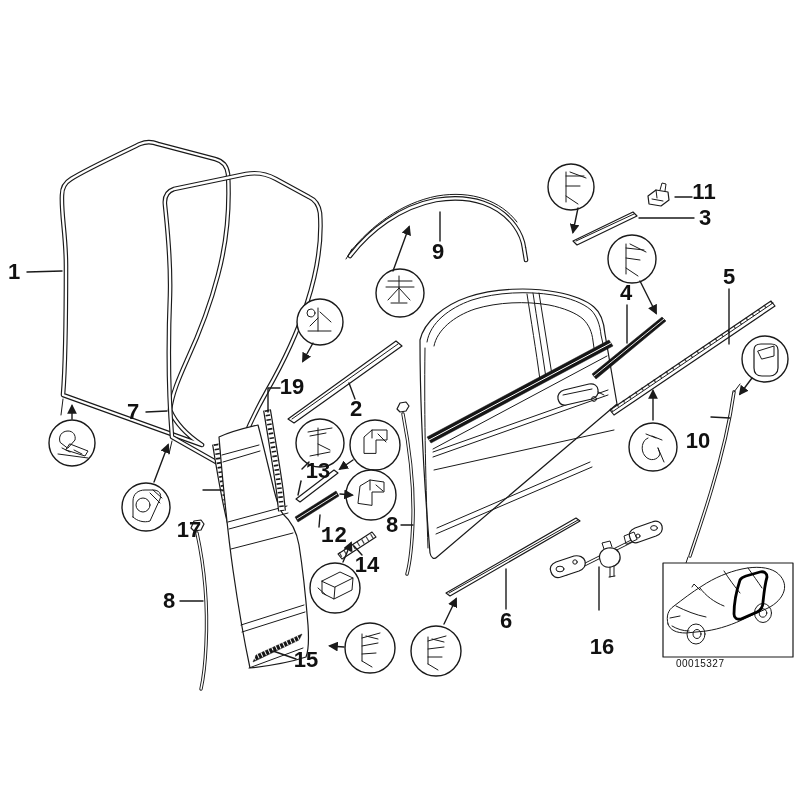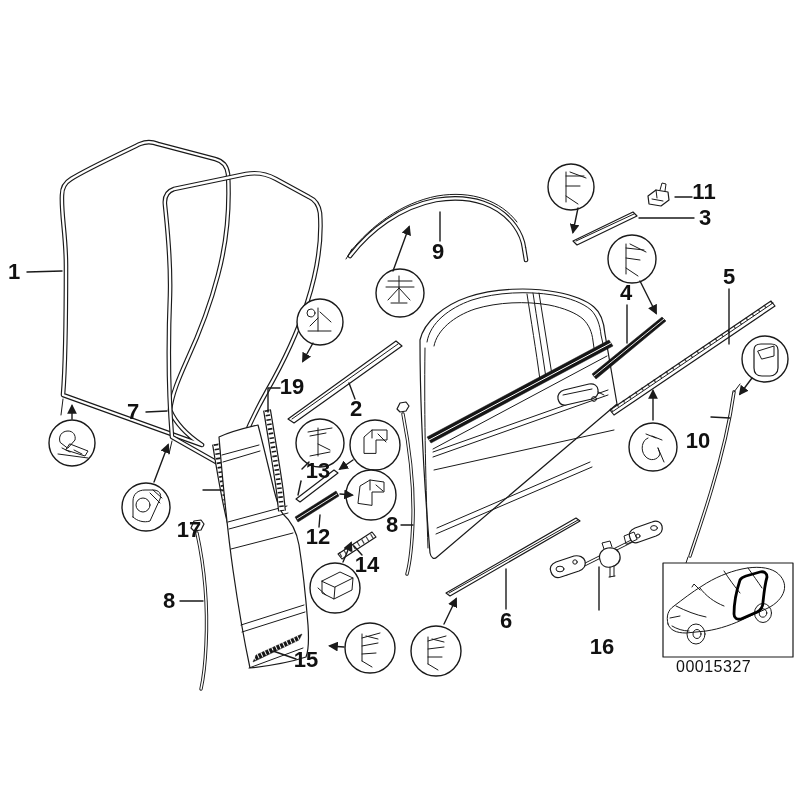--- a/index.html
+++ b/index.html
@@ -1,21 +1,21 @@
 <!DOCTYPE html>
 <html><head>
 <meta charset="utf-8">
 <style>
   html,body{margin:0;padding:0;background:#fff;}
   .stage{position:relative;width:800px;height:800px;background:#ffffff;overflow:hidden;
          font-family:"Liberation Sans","DejaVu Sans",sans-serif;}
   svg{position:absolute;left:0;top:0;}
   .callout{position:absolute;transform:translate(-50%,-50%);font-weight:bold;
            font-size:22px;color:#111;line-height:1;letter-spacing:0;user-select:none;}
-  .image-number{position:absolute;left:676px;top:658px;font-size:16px;color:#111;
+  .image-number{position:absolute;left:676px;top:658px;font-size:10px;color:#111;
                 letter-spacing:0.5px;}
   .ln-thin{fill:none;stroke:#1a1a1a;stroke-width:1;stroke-linecap:round;}
   .dbl-b{fill:none;stroke:#1a1a1a;stroke-width:4.6;stroke-linejoin:round;stroke-linecap:round;}
   .dbl-w{fill:none;stroke:#ffffff;stroke-width:2.3;stroke-linejoin:round;stroke-linecap:round;}
   .thin-b{fill:none;stroke:#1a1a1a;stroke-width:3.4;stroke-linecap:round;}
   .thin-w{fill:none;stroke:#ffffff;stroke-width:1.5;stroke-linecap:round;}
   .wfill{fill:#ffffff;stroke:#1a1a1a;stroke-width:1.2;stroke-linejoin:round;}
   .dfill{fill:#161616;stroke:#161616;stroke-width:0.5;stroke-linejoin:round;}
   .circ{fill:#ffffff;stroke:#1a1a1a;stroke-width:1.4;}
   .ld{fill:none;stroke:#1a1a1a;stroke-width:1.4;stroke-linecap:round;stroke-linejoin:round;}
@@ -292,21 +292,21 @@
 </svg>
 
 <div>
       <div class="callout" style="left: 14px; top: 272px;">1</div>
       <div class="callout" style="left: 133px; top: 412px;">7</div>
       <div class="callout" style="left: 438px; top: 252px;">9</div>
       <div class="callout" style="left: 292px; top: 387px;">19</div>
       <div class="callout" style="left: 356px; top: 409px;">2</div>
       <div class="callout" style="left: 189px; top: 490px; margin-top: 40px;">17</div>
       <div class="callout" style="left: 318px; top: 471px;">13</div>
-      <div class="callout" style="left: 318px; top: 537px;">12</div>
+      <div class="callout" style="left: 334px; top: 537px; font-family: Liberation Mono, monospace;">12</div>
       <div class="callout" style="left: 367px; top: 565px;">14</div>
       <div class="callout" style="left: 169px; top: 601px;">8</div>
       <div class="callout" style="left: 392px; top: 525px;">8</div>
       <div class="callout" style="left: 306px; top: 660px;">15</div>
       <div class="callout" style="left: 506px; top: 621px;">6</div>
       <div class="callout" style="left: 602px; top: 621px; margin-top: 26px;">16</div>
       <div class="callout" style="left: 729px; top: 277px;">5</div>
       <div class="callout" style="left: 698px; top: 417px; margin-top: 24px;">10</div>
       <div class="callout" style="left: 626px; top: 293px;">4</div>
       <div class="callout" style="left: 705px; top: 218px;">3</div>

